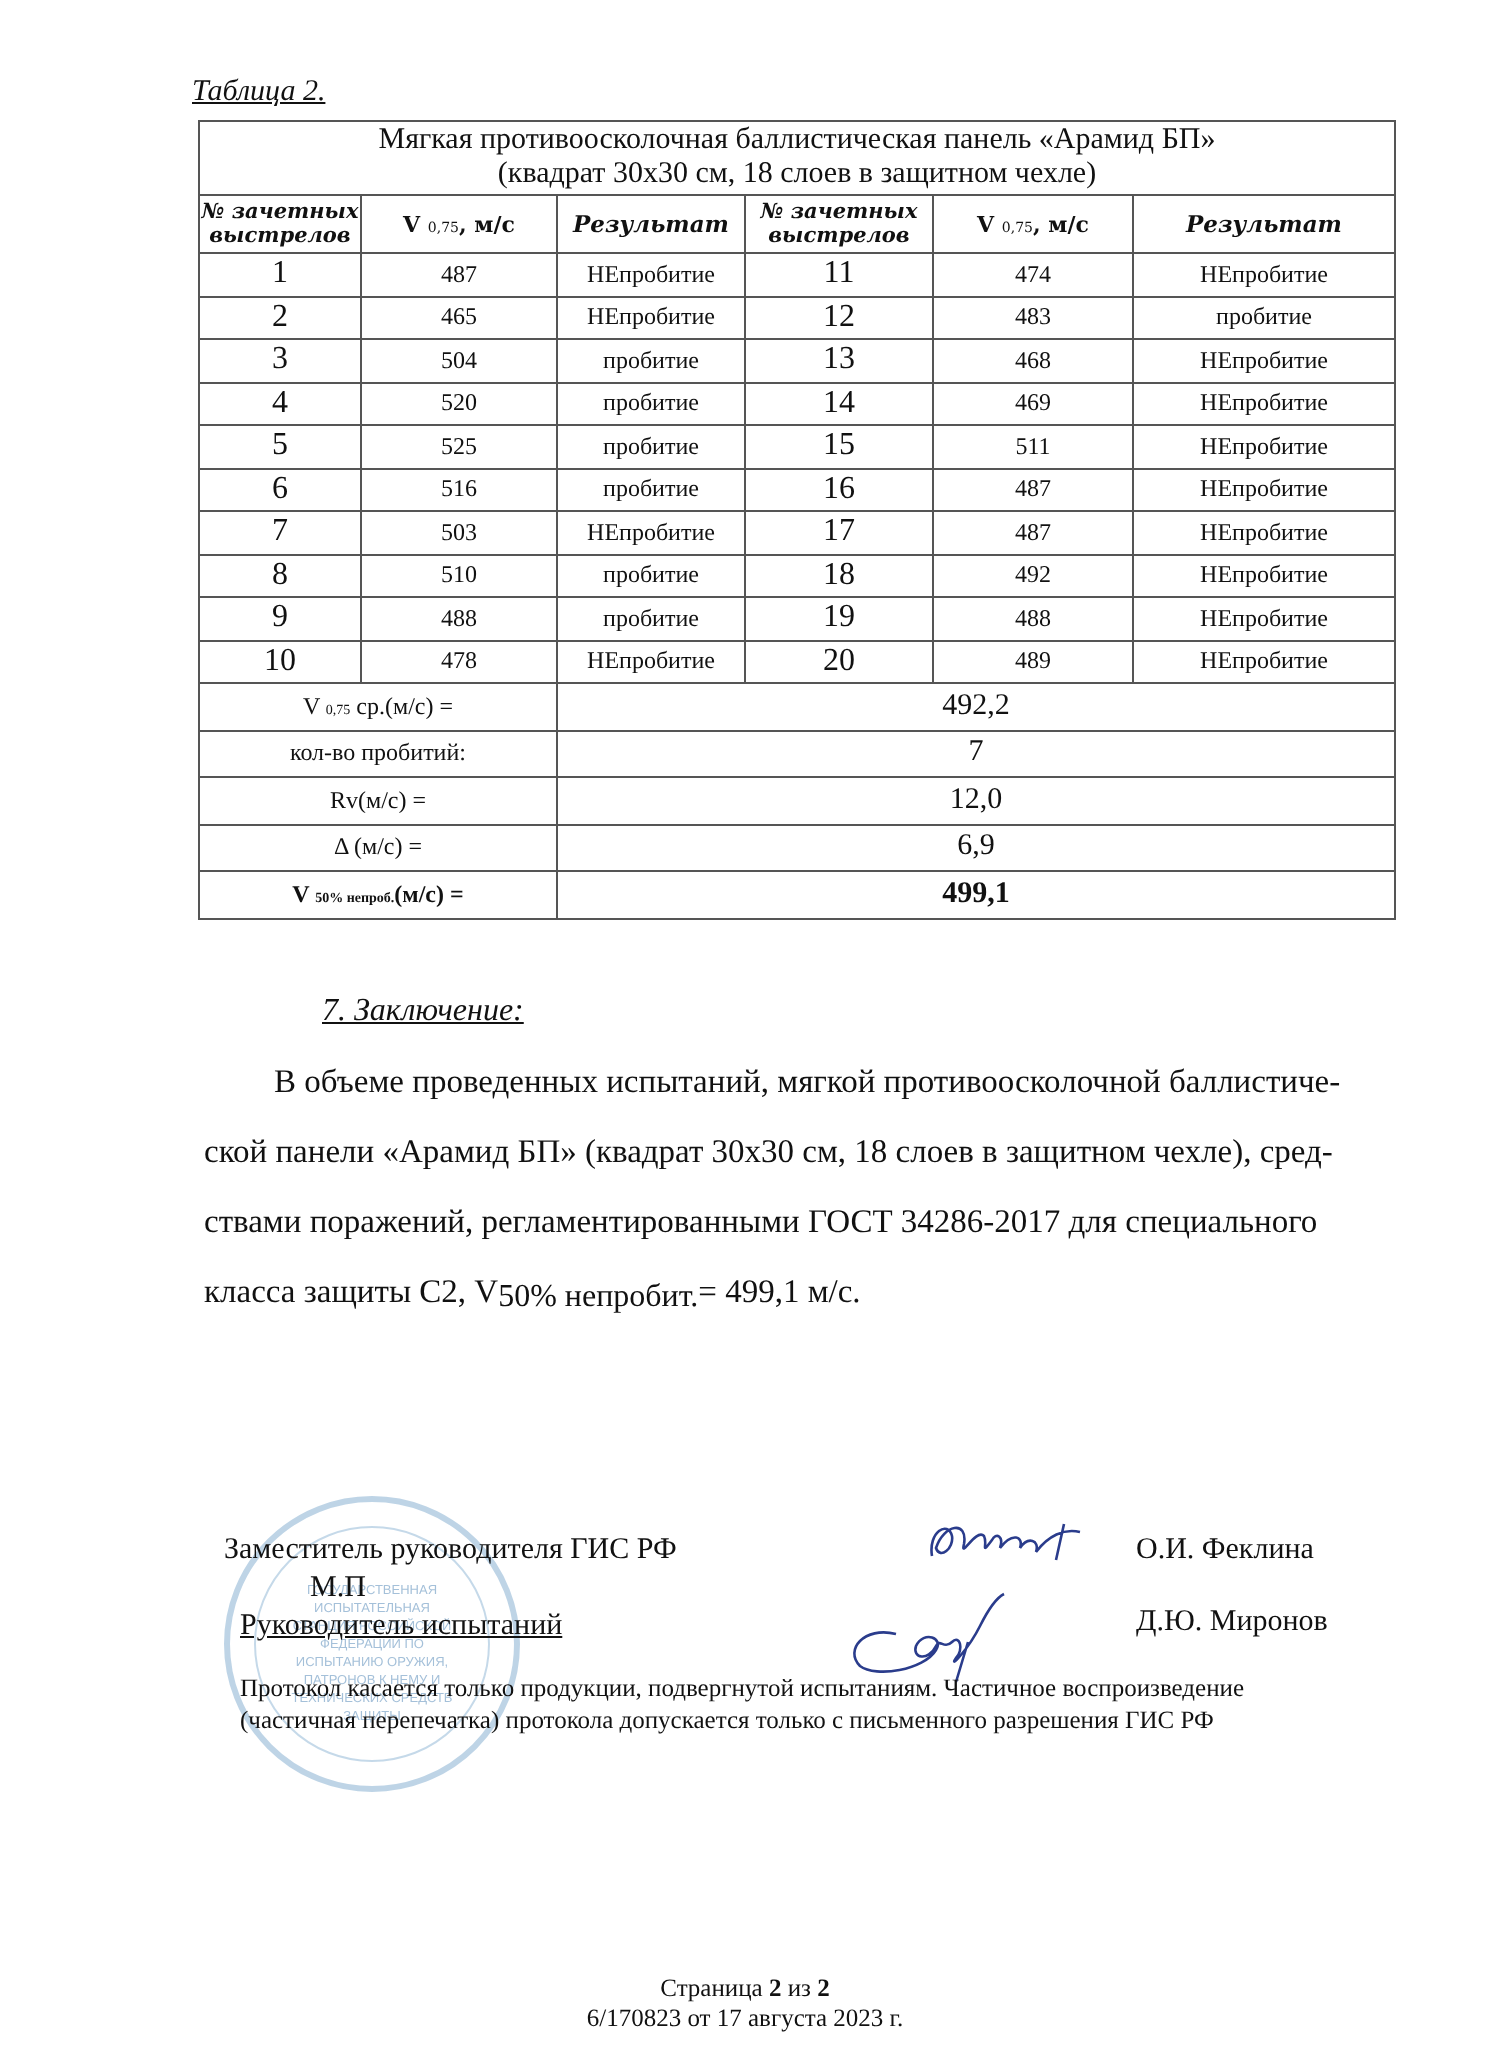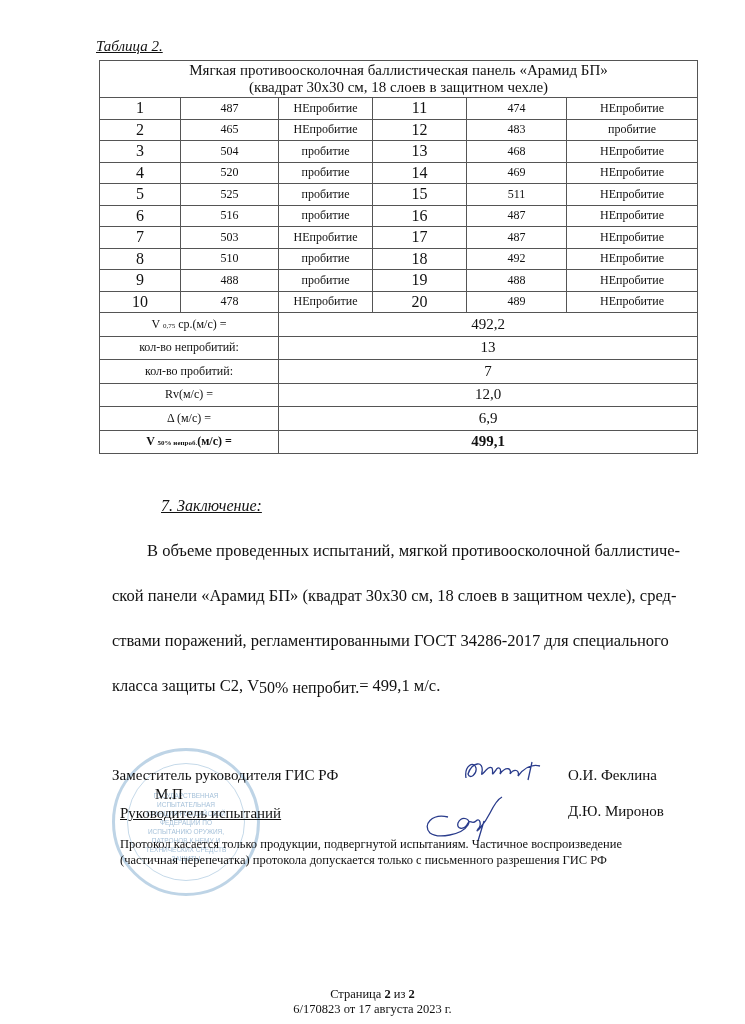--- a/index.html
+++ b/index.html
@@ -18,21 +18,21 @@
   .c-num { font-size: 16px; }
   .c-v { font-size: 12px; }
   .c-res { font-size: 12px; }
   .sum-row td { height: 22.5px; }
   .sum-label { font-size: 12px; }
   .sum-label sub { font-size: 7px; vertical-align: baseline; }
   .sum-val { font-size: 15px; }
   .bold { font-weight: bold; }
   .concl-heading { left: 117px; top: 497px; font-size: 16px; font-style: italic; text-decoration: underline; margin-left: 44px; }
   .concl-body { left: 117px; top: 522px; width: 590px; font-size: 16.5px; line-height: 33px; }
-  .concl-body p { margin: 12px; text-indent: 18px; }
+  .concl-body p { margin: 2px; text-indent: 18px; }
   .concl-body .cont { text-indent: -17px; }
   .concl-body sub { font-size: 16px; vertical-align: -2px; text-align: right; }
   .sig-line { font-size: 15px; }
   .disclaimer { left: 120px; top: 836px; font-size: 12.5px; line-height: 16px; }
   .footer { left: 0; width: 745px; text-align: center; font-size: 12.5px; line-height: 15px; top: 987px; }
   .stamp { left: 112px; top: 748px; width: 148px; height: 148px; border-radius: 50%; border: 3px solid rgba(110,160,200,0.45); box-sizing: border-box; }
   .stamp::after { content: ""; position: absolute; left: 12px; top: 12px; right: 12px; bottom: 12px; border-radius: 50%; border: 1.5px solid rgba(110,160,200,0.4); }
   .stamp-text { position: absolute; left: 26px; right: 26px; top: 40px; text-align: center; font-family: "Liberation Sans", sans-serif; font-size: 6.5px; line-height: 9px; color: rgba(90,140,185,0.55); text-transform: uppercase; }
   .sig svg { display: block; }
 </style>
@@ -50,20 +50,28 @@
       <col style="width:100px">
       <col style="width:131px">
   </colgroup>
   <tbody>
       <tr>
     <th colspan="6" class="title-cell">
       <div>Мягкая противоосколочная баллистическая панель «Арамид БП»</div>
       <div>(квадрат 30х30 см, 18 слоев в защитном чехле)</div>
     </th>
   </tr>
+  <tr class="hdr-row">
+    <th class="hdr-shots">№ зачетных выстрелов</th>
+    <th class="hdr-v"><span>V</span> <sub>0,75</sub><span>, м/с</span></th>
+    <th class="hdr-res">Результат</th>
+    <th class="hdr-shots">№ зачетных выстрелов</th>
+    <th class="hdr-v"><span>V</span> <sub>0,75</sub><span>, м/с</span></th>
+    <th class="hdr-res">Результат</th>
+  </tr>
   </tbody>
     <tbody id="data-rows">
       <tr class="data-row">
         <td class="c-num">1</td>
         <td class="c-v">487</td>
         <td class="c-res">НЕпробитие</td>
         <td class="c-num">11</td>
         <td class="c-v">474</td>
         <td class="c-res">НЕпробитие</td>
       </tr>
@@ -137,24 +145,20 @@
         <td class="c-res">НЕпробитие</td>
         <td class="c-num">20</td>
         <td class="c-v">489</td>
         <td class="c-res">НЕпробитие</td>
       </tr>
     </tbody>
   <tbody>
       <tr class="sum-row">
     <td colspan="2" class="sum-label"><span>V</span> <sub>0,75</sub><span> ср.(м/с) =</span></td>
     <td colspan="4" class="sum-val">492,2</td>
-  </tr>
-  <tr class="sum-row">
-    <td colspan="2" class="sum-label">кол-во непробитий:</td>
-    <td colspan="4" class="sum-val">13</td>
   </tr>
   <tr class="sum-row">
     <td colspan="2" class="sum-label">кол-во пробитий:</td>
     <td colspan="4" class="sum-val">7</td>
   </tr>
   <tr class="sum-row">
     <td colspan="2" class="sum-label">Rv(м/с) =</td>
     <td colspan="4" class="sum-val">12,0</td>
   </tr>
   <tr class="sum-row">

